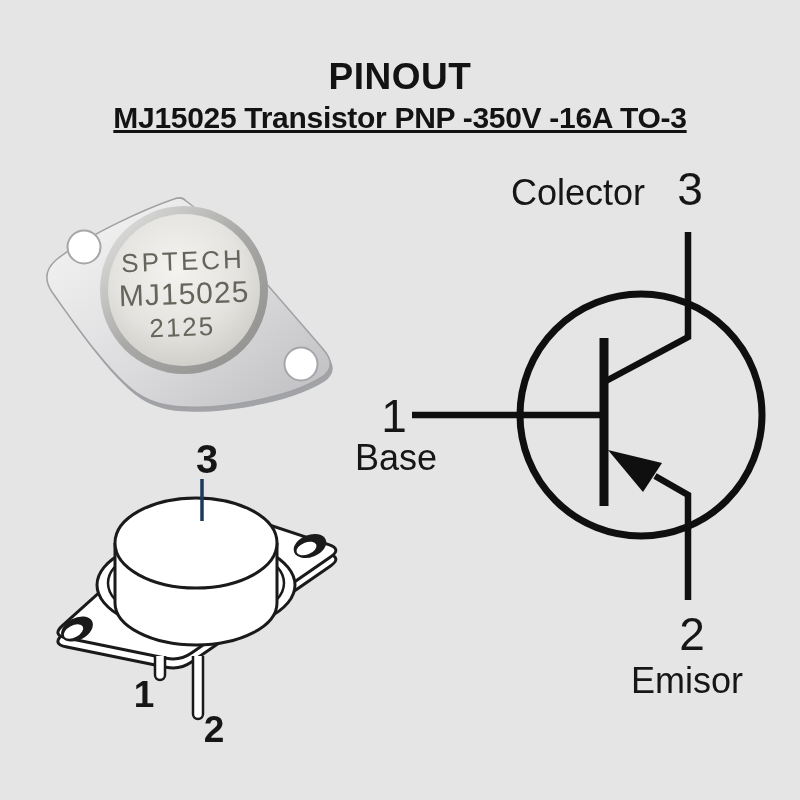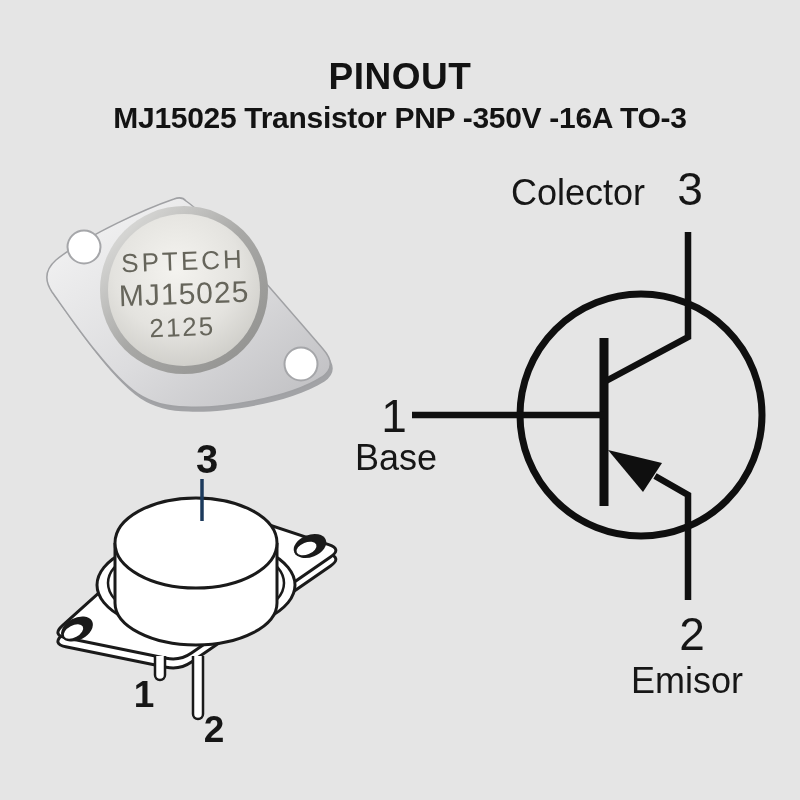--- a/index.html
+++ b/index.html
@@ -1,21 +1,21 @@
 <!DOCTYPE html>
 <html><head>
 <meta charset="utf-8">
 <style>
   html,body{margin:0;padding:0;background:#ffffff;}
   .canvas{position:relative;width:800px;height:800px;background:#e5e5e5;overflow:hidden;
           font-family:"Liberation Sans",sans-serif;color:#141414;}
   .page-title{position:absolute;top:58px;left:0;right:0;text-align:center;
               font-size:37px;font-weight:800;letter-spacing:.5px;line-height:1;color:#131313;}
   .page-subtitle{position:absolute;top:103px;left:0;right:0;text-align:center;
-              font-size:30px;font-weight:700;letter-spacing:-.3px;line-height:1;color:#131313;}
+              font-size:30px;font-weight:700;letter-spacing:-.3px;line-height:1;color:#131313;text-decoration:underline;}
   .abs{position:absolute;}
   svg text{font-family:"Liberation Sans",sans-serif;}
   .serif{font-family:"Liberation Serif","DejaVu Serif",serif;}
 </style>
 </head>
 <body>
 
 <div class="canvas">
 
   <div class="page-title">PINOUT</div>

